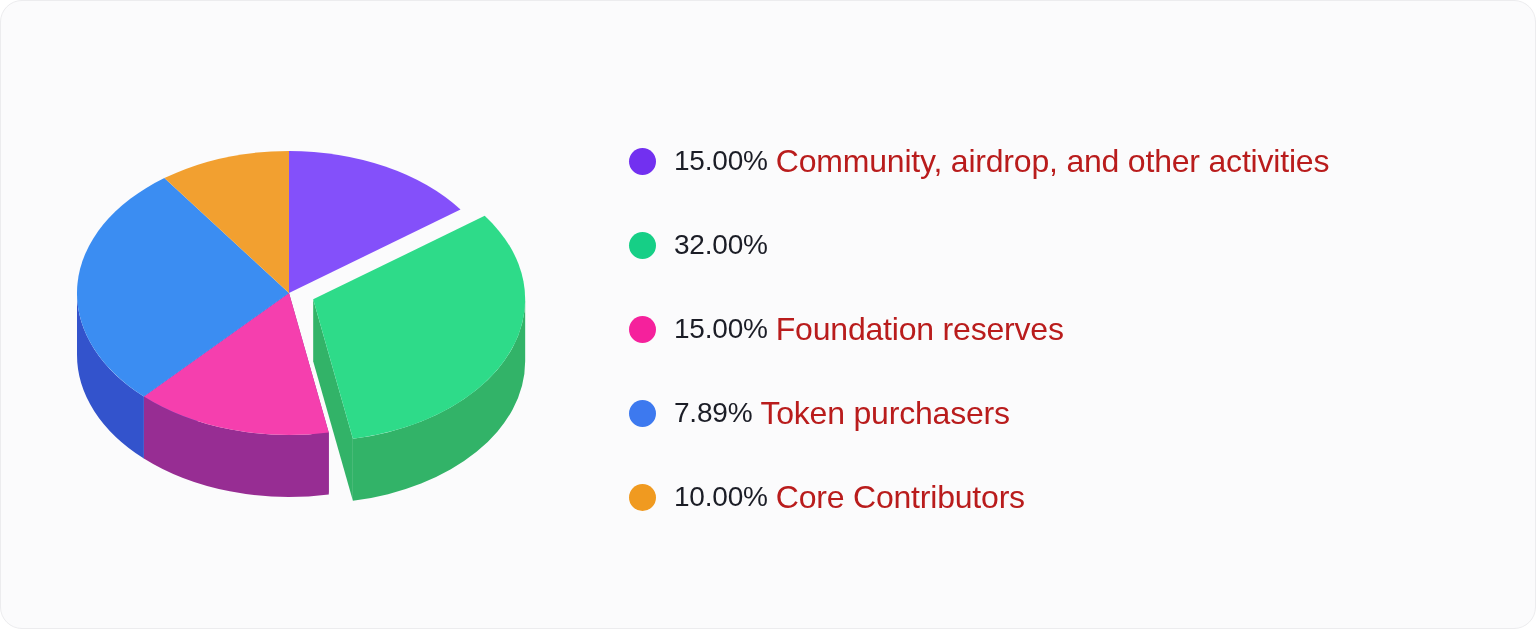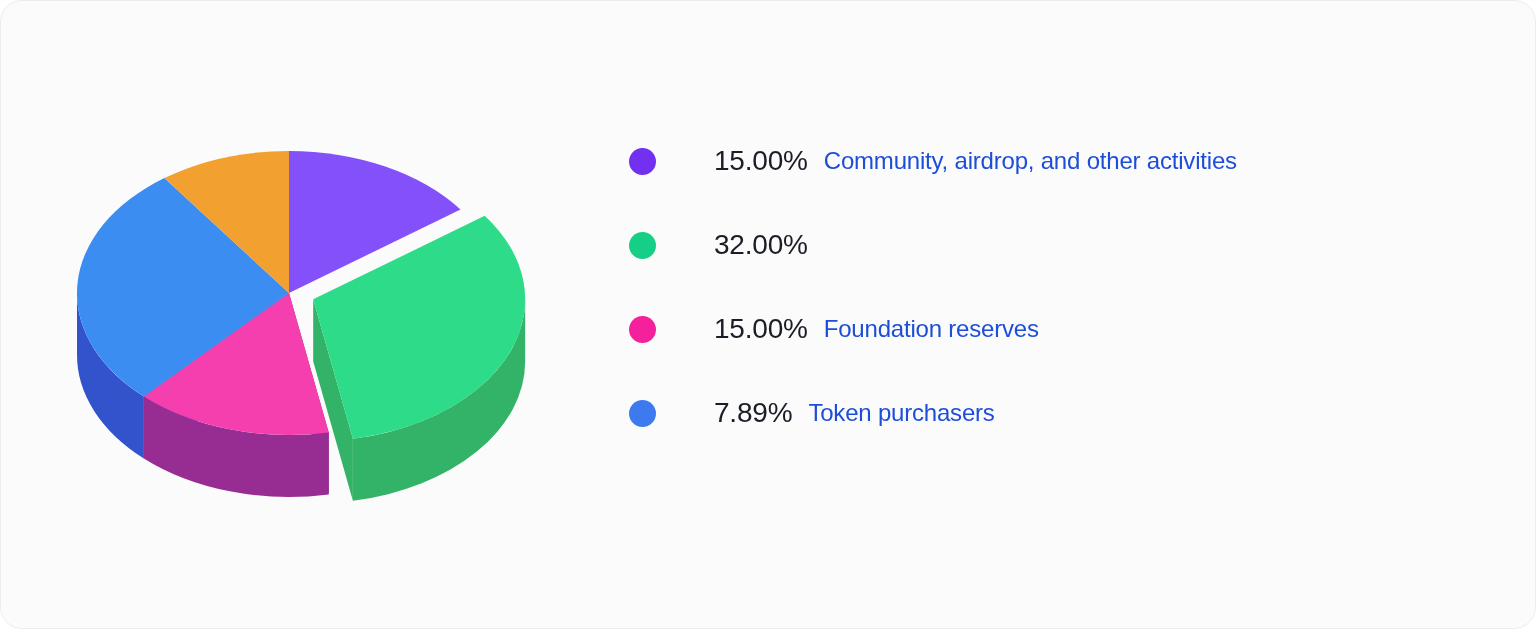--- a/index.html
+++ b/index.html
@@ -43,27 +43,26 @@
     height: 27px;
     border-radius: 50%;
     flex: 0 0 auto;
     margin-right: 18px;
   }
   .legend-pct {
     font-size: 28px;
     color: #1b1d26;
     letter-spacing: -0.2px;
     white-space: pre;
-    margin-left: 40px;
   }
   .legend-label {
-    font-size: 24px;
-    color: #1d4ed8;
+    font-size: 32px;
+    color: #b91c1c;
     letter-spacing: -0.2px;
-    margin-left: 16px;
+    margin-left: 8px;
     white-space: pre;
   }
 </style>
 </head>
 <body>
 
 <div id="page">
 
   <div id="chart-area">
     <svg id="pie-svg" width="540" height="420" viewBox="0 0 540 420">
@@ -104,15 +103,20 @@
       <span class="legend-pct">15.00%</span>
       <span class="legend-label">Foundation reserves</span>
     </div>
 
     <div class="legend-row">
       <span class="legend-swatch" style="background: rgb(61, 121, 239);"></span>
       <span class="legend-pct">7.89%</span>
       <span class="legend-label">Token purchasers</span>
     </div>
 
+    <div class="legend-row">
+      <span class="legend-swatch" style="background: rgb(240, 154, 32);"></span>
+      <span class="legend-pct">10.00%</span>
+      <span class="legend-label">Core Contributors</span>
+    </div>
 
   </div>
 </div>
 
 </body></html>

